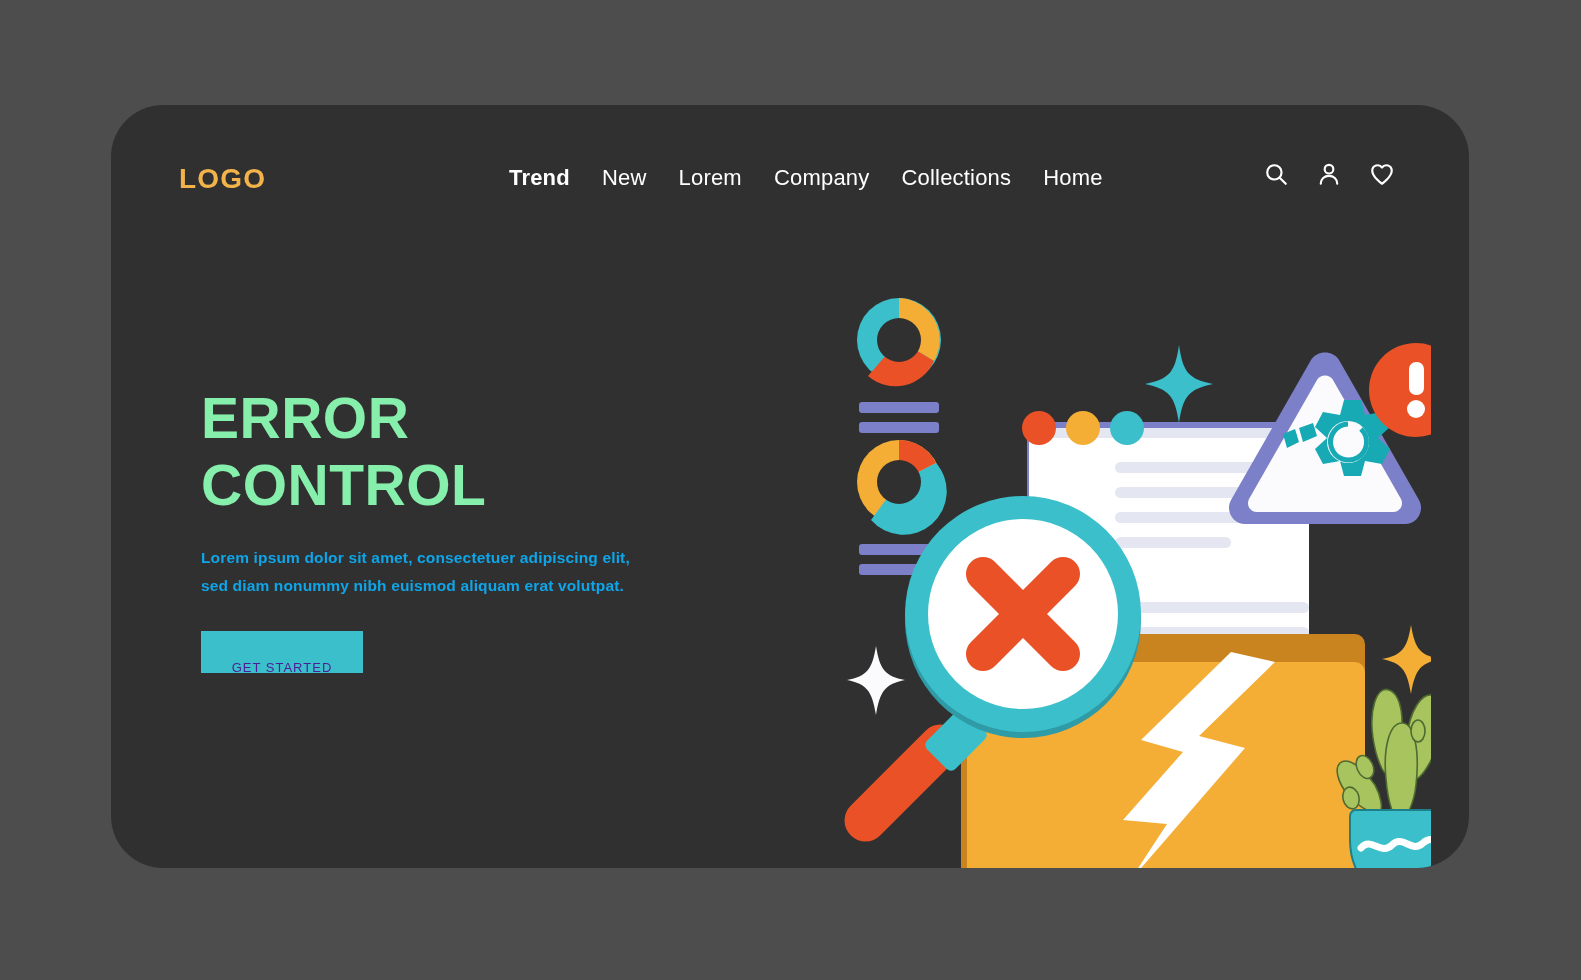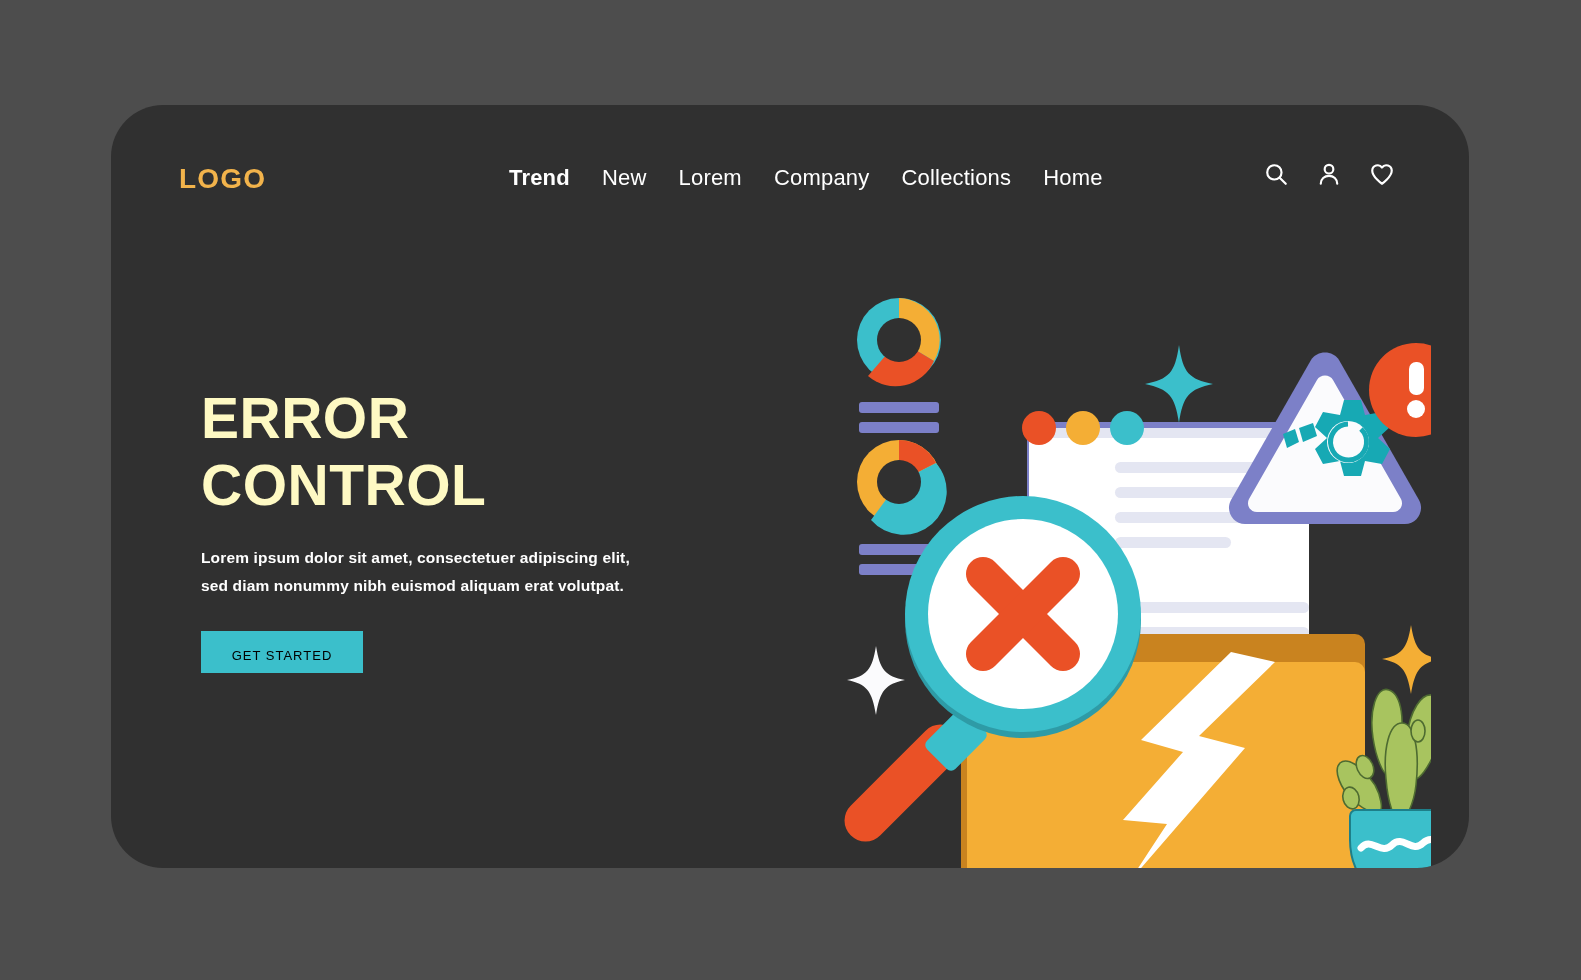--- a/index.html
+++ b/index.html
@@ -72,44 +72,44 @@
   }
   .hicon { width: 26px; height: 26px; cursor: pointer; display:block; }
   
   #hero {
     position: absolute;
     left: 90px;
     top: 280px;
     width: 520px;
   }
   #hero-title {
-    color: #fef9c3;
+    color: #86efac;
     font-size: 57px;
     line-height: 1.18;
     font-weight: bold;
     letter-spacing: 0.5px;
     margin: 0;
     white-space: pre-line;
   }
   #hero-sub {
     margin: 24px 0 0 0;
-    color: #ffffff;
+    color: #0ea5e9;
     font-size: 15.5px;
     font-weight: bold;
     line-height: 1.85;
     letter-spacing: 0.15px;
     max-width: 450px;
   }
   #cta {
     margin-top: 30px;
     display: inline-block;
     background: #3BBFCB;
-    color: #000000;
+    color: #4c1d95;
     border: none;
-    padding: 4px;
+    padding: 16px;
     width: 162px;
     height: 42px;
     line-height: 42px;
     text-align: center;
     font-size: 13px;
     letter-spacing: 1px;
     cursor: pointer;
     font-family: "Liberation Sans", sans-serif;
   }
   

